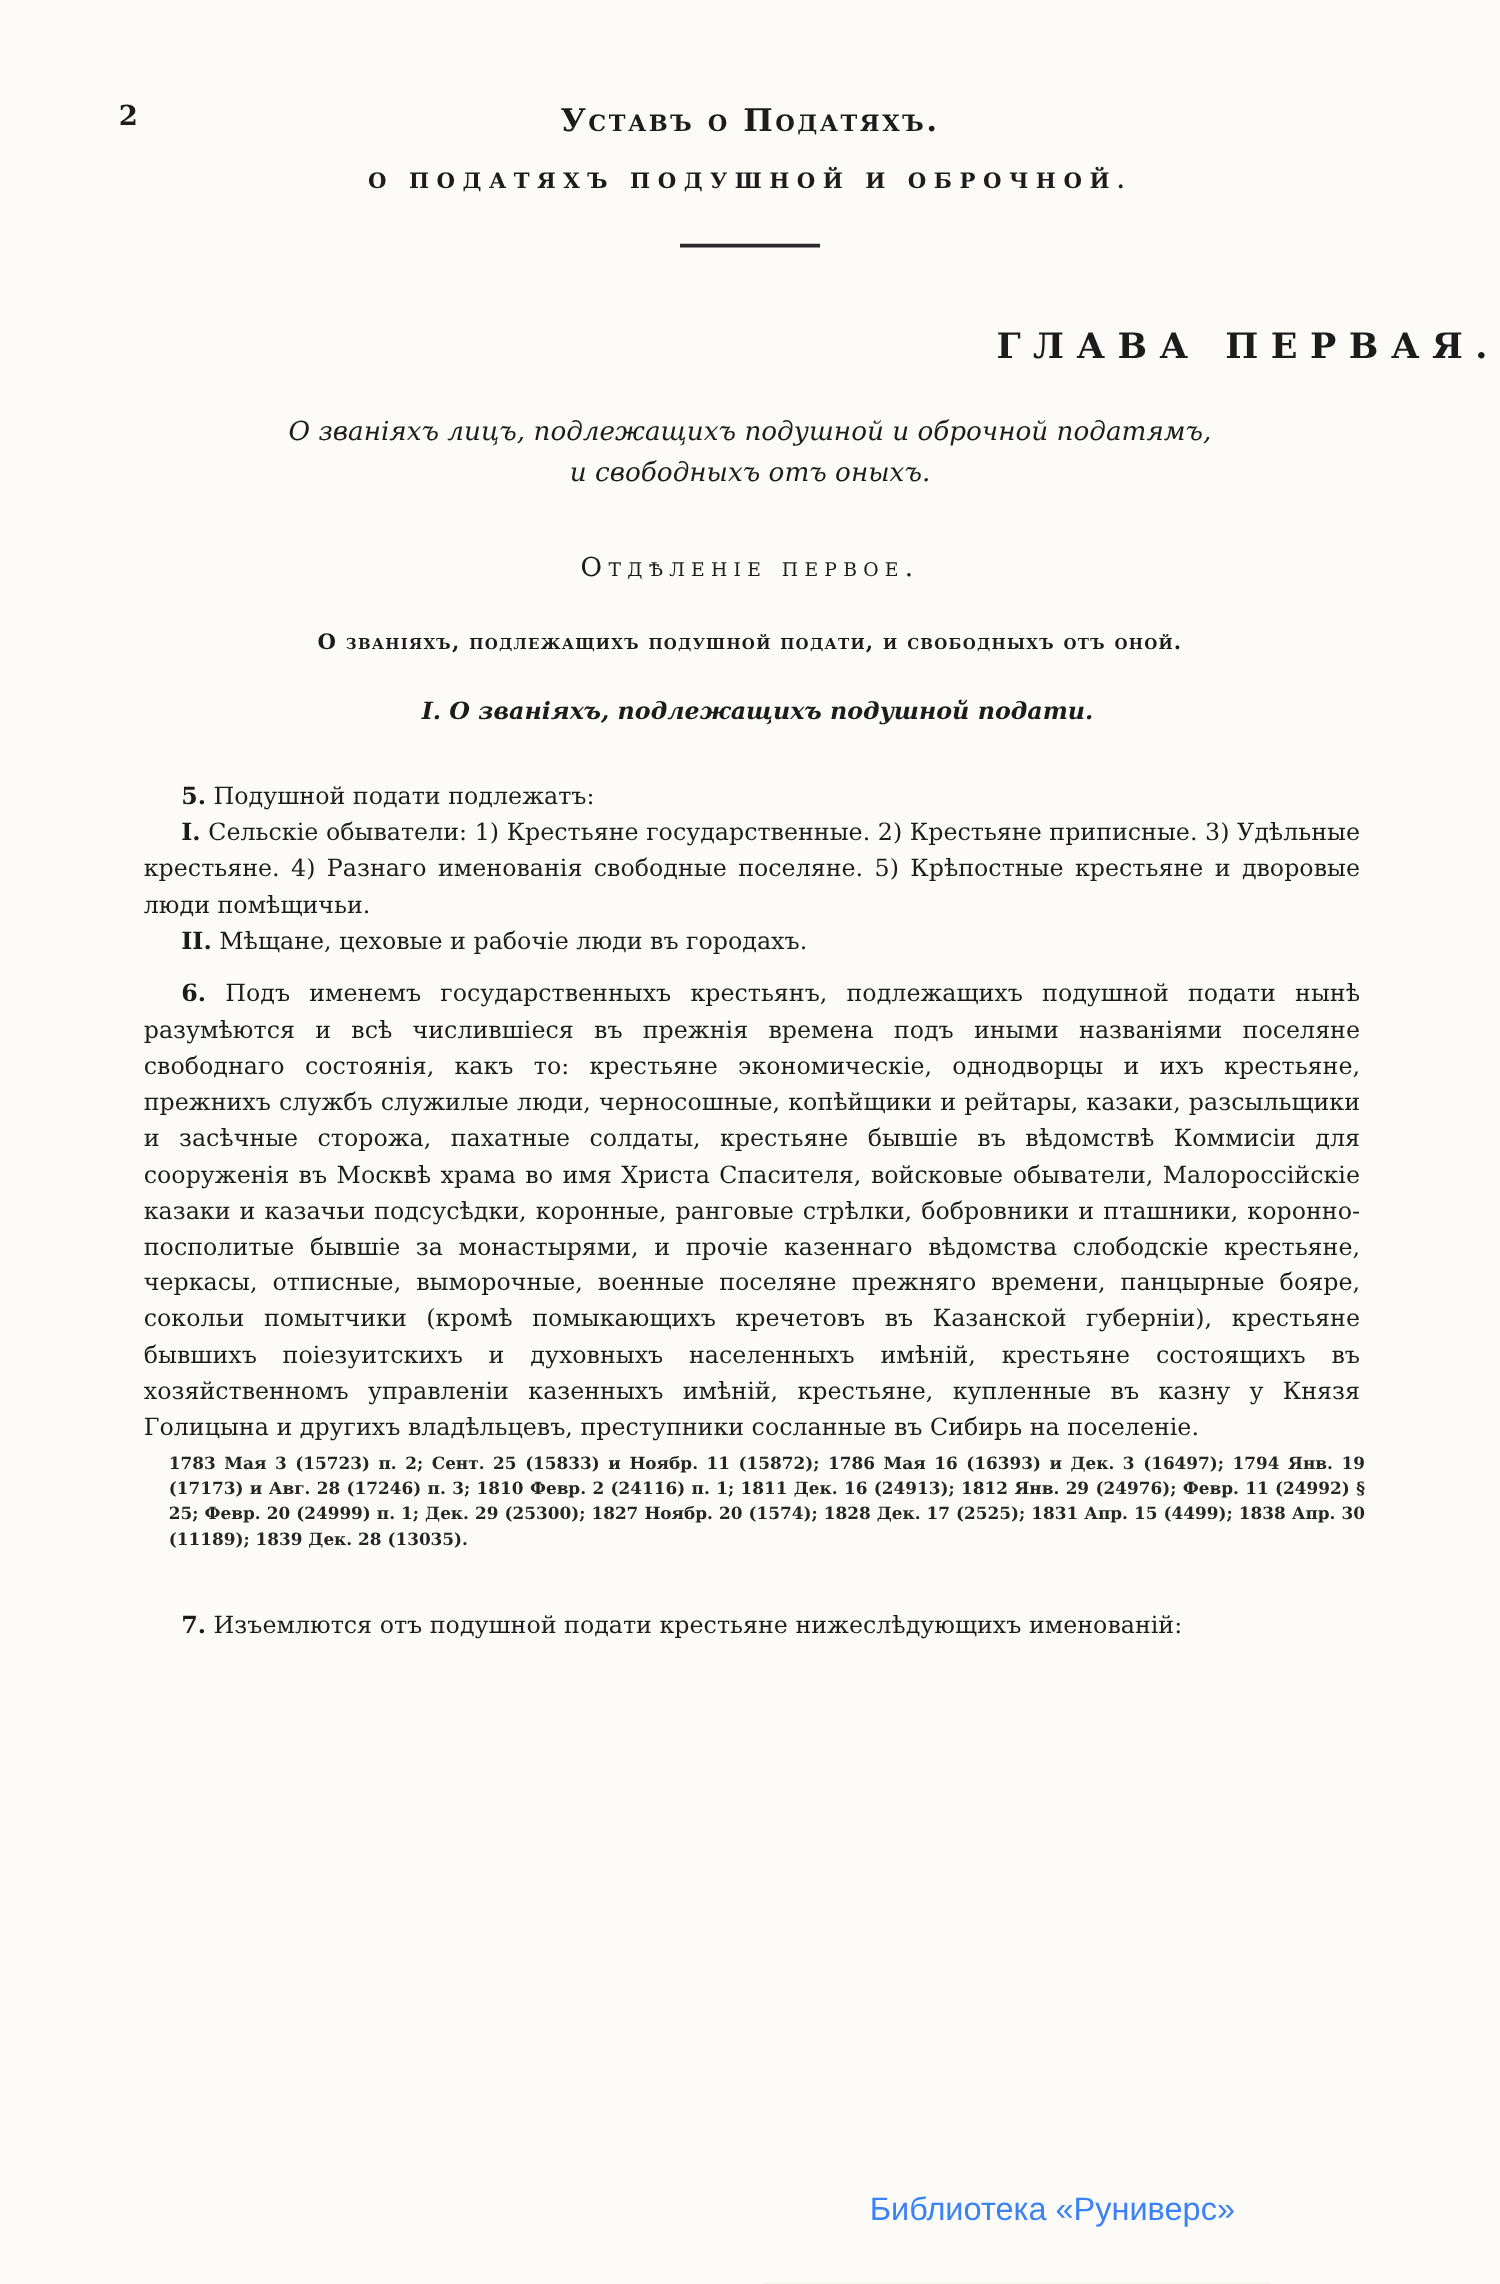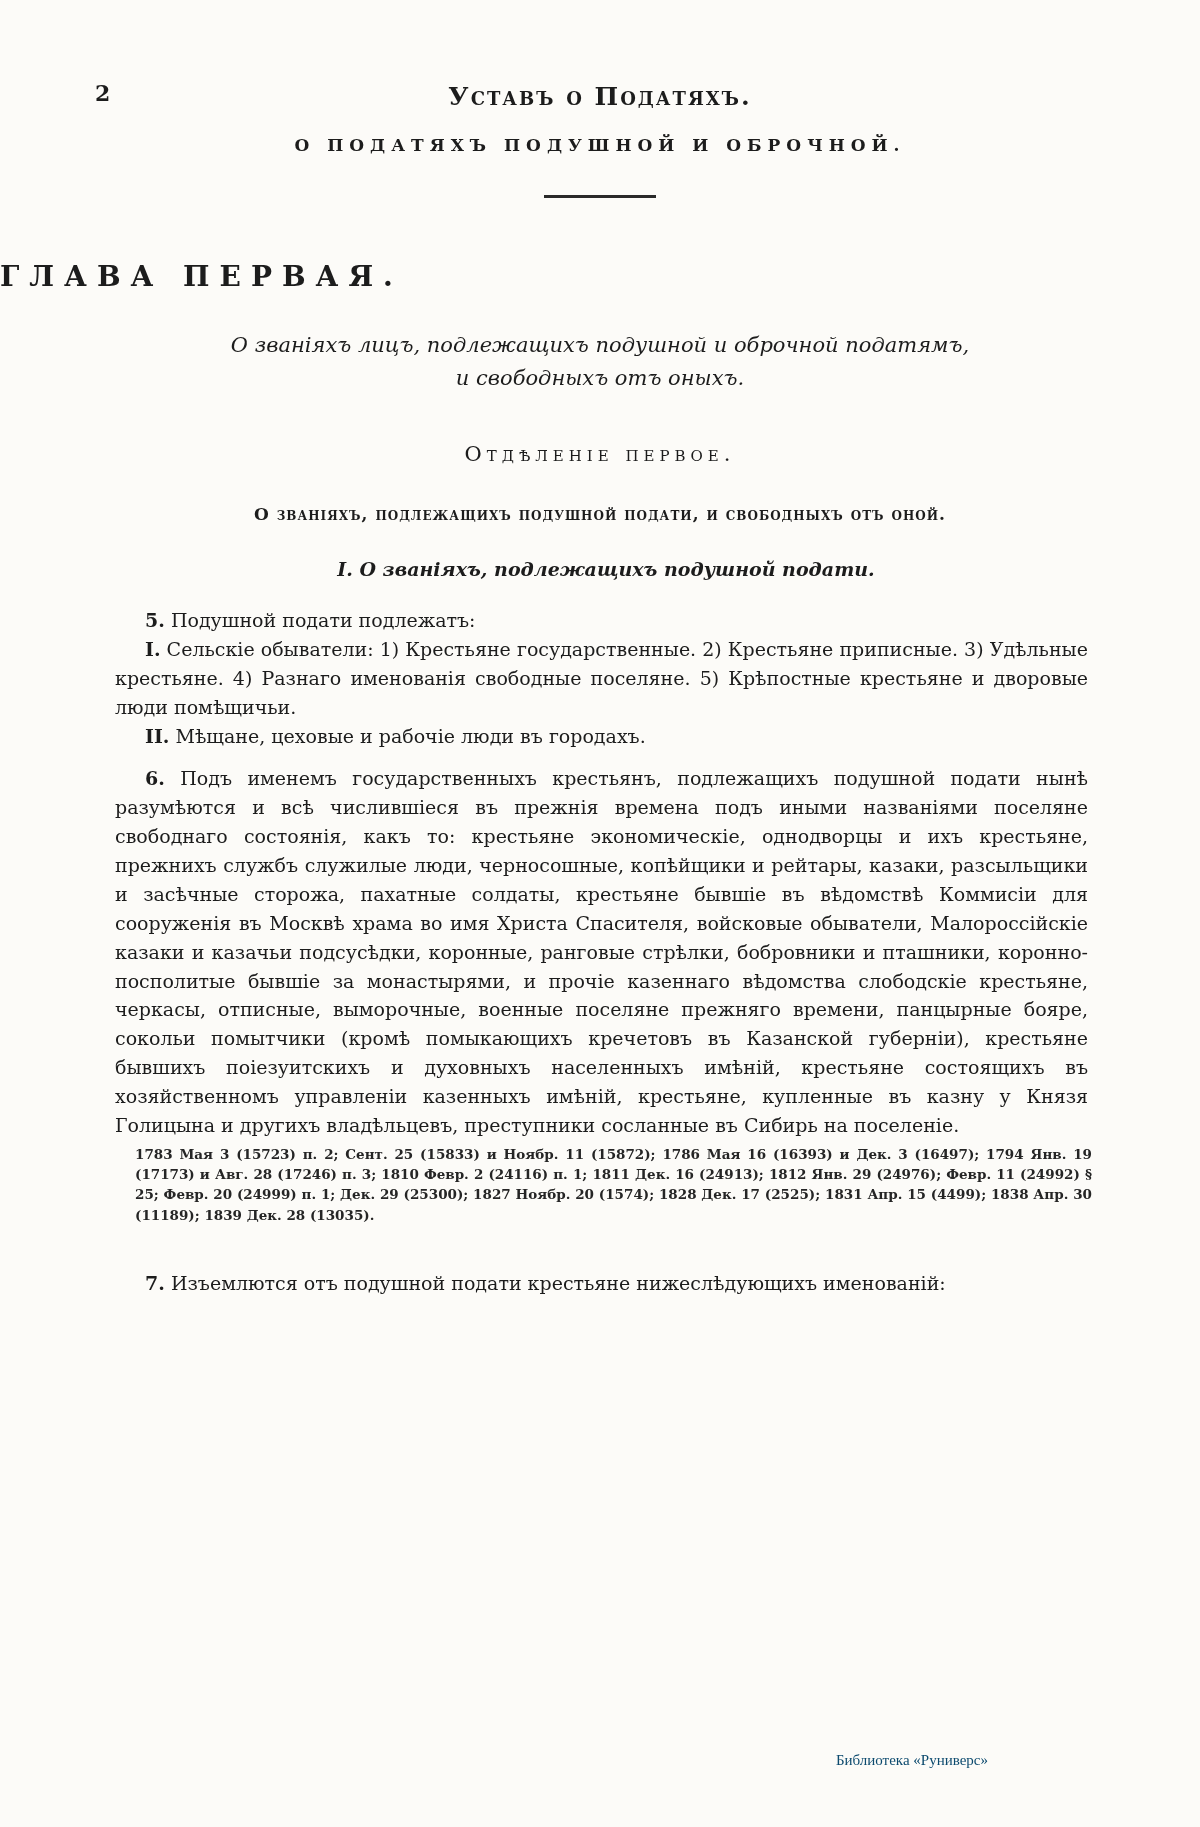--- a/index.html
+++ b/index.html
@@ -53,21 +53,21 @@
     letter-spacing: 6px;
   }
   .divider {
     width: 112px;
     border: none;
     border-top: 3px solid #2a2a2a;
     margin: 40px auto 0 auto;
   }
   .chapter-title {
     margin-top: 62px;
-    text-align: left;
+    text-align: right;
     font-size: 28px;
     font-weight: bold;
     letter-spacing: 10px;
   }
   .chapter-subtitle {
     margin-top: 36px;
     text-align: center;
     font-size: 21px;
     font-style: italic;
     font-weight: normal;
@@ -91,21 +91,21 @@
   .subsection-title {
     margin-top: 34px;
     text-align: center;
     font-size: 19px;
     font-style: italic;
     font-weight: bold;
     padding-left: 12px;
   }
   
   .body-text {
-    margin: 26px 112px 0 115px;
+    margin: 43px 112px 0 115px;
     font-size: 19px;
     line-height: 1.52;
     text-align: justify;
   }
   .para {
     margin: 0;
     text-indent: 30px;
   }
   .art-num {
     font-weight: bold;
@@ -125,23 +125,23 @@
     color: #252525;
   }
   .article-7 {
     margin-top: 44px;
   }
   
   .watermark {
     position: absolute;
     right: 212px;
     top: 1752px;
-    font-size: 15px;
-    color: #0c4a6e;
-    font-family: Liberation Serif, serif;
+    font-size: 26px;
+    color: #3b82f6;
+    font-family: Liberation Sans, sans-serif;
   }
 </style>
 </head>
 <body>
 
 <div class="page">
 
   <div class="running-header">
     <span class="page-number">2</span>
     <span class="running-title">Уставъ о Податяхъ.</span>

